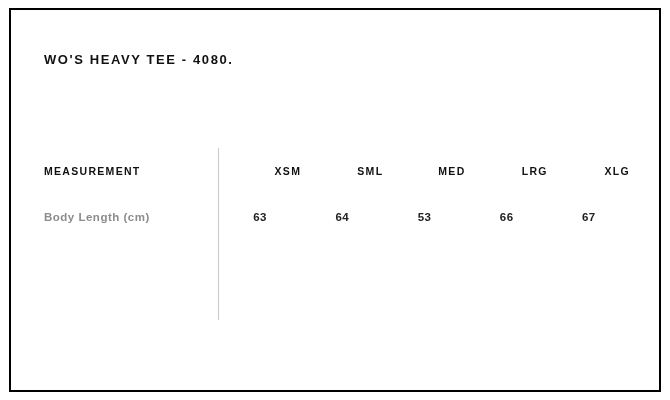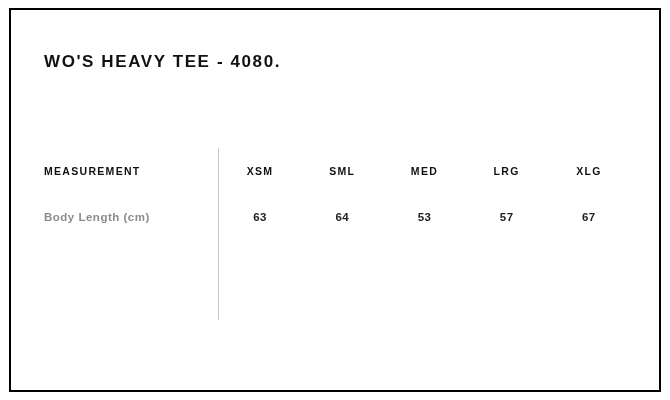--- a/index.html
+++ b/index.html
@@ -30,21 +30,21 @@
     box-sizing: border-box;
   }
   .content {
     position: absolute;
     left: 44px;
     top: 40px;
     right: 40px;
     bottom: 30px;
   }
   .title {
-    font-size: 17px;
+    font-size: 13px;
     font-weight: bold;
     letter-spacing: 1.6px;
     color: #111111;
     margin: 12px 0 0 0;
     white-space: nowrap;
   }
   .table-wrap {
     position: absolute;
     top: 108px;
     left: 0;
@@ -63,21 +63,21 @@
   }
   .col-measure {
     width: 175px;
   }
   .hdr-row th {
     height: 46px;
     font-size: 10.5px;
     letter-spacing: 1.3px;
     font-weight: bold;
     color: #111111;
-    text-align: center;
+    text-align: right;
     vertical-align: bottom;
     padding-bottom: 6px;
   }
   .hdr-row th.label-cell {
     text-align: left;
   }
   .data-row td {
     height: 46px;
     font-size: 11.5px;
     text-align: center;
@@ -138,21 +138,21 @@
             <th>LRG</th>
             <th>XLG</th>
           </tr>
         </thead>
         <tbody>
           <tr class="data-row">
             <td class="label-cell">Body Length (cm)</td>
             <td>63</td>
             <td>64</td>
             <td>53</td>
-            <td>57</td>
+            <td>66</td>
             <td>67</td>
           </tr>
         </tbody>
       </table>
     </div>
 
 
   </div>
 </div>
 

